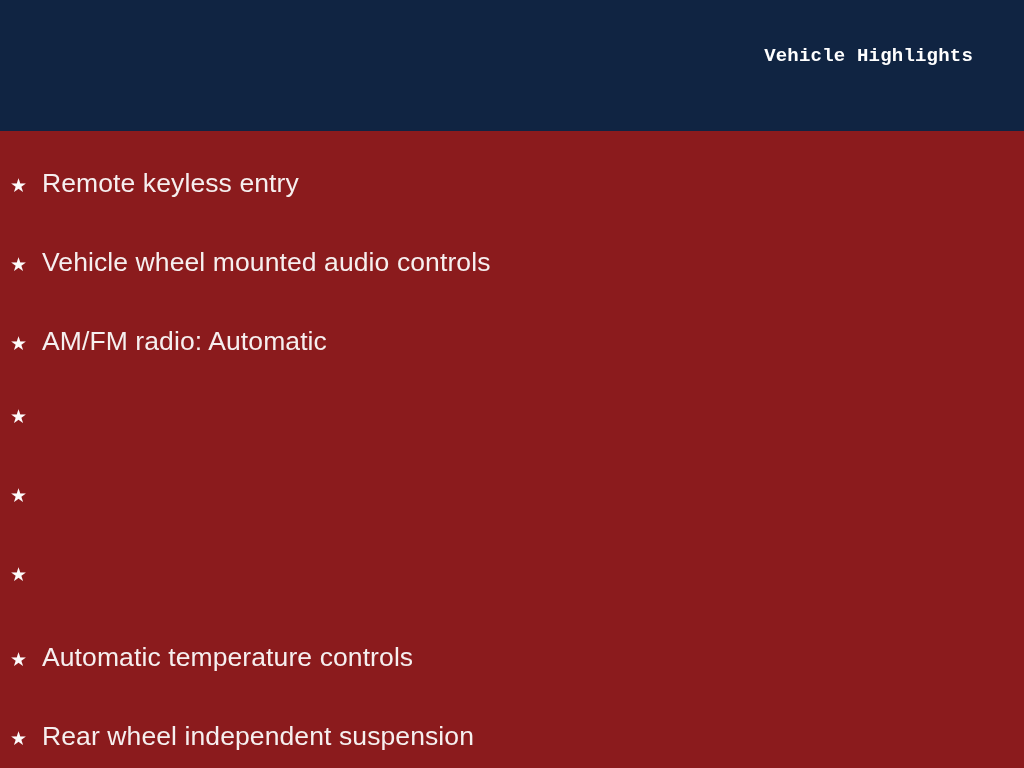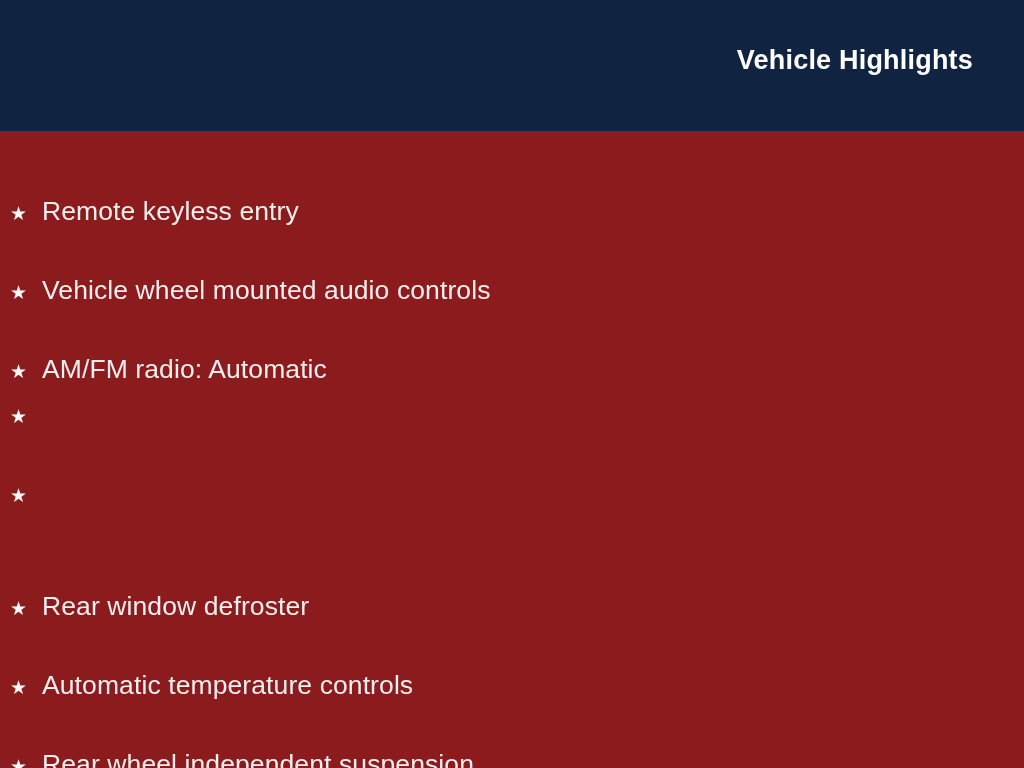--- a/index.html
+++ b/index.html
@@ -23,26 +23,27 @@
     top: 0;
     left: 0;
     width: 1024px;
     height: 131px;
     background: #102442;
   }
   .slide-title {
     position: absolute;
     top: 47px;
     right: 51px;
-    font-size: 27px;
+    font-size: 19px;
     font-weight: bold;
     color: #ffffff;
     letter-spacing: 0.2px;
     line-height: 1;
     white-space: nowrap;
+    font-family: Liberation Mono, monospace;
   }
   .body-area {
     position: absolute;
     top: 131px;
     left: 0;
     width: 1024px;
     height: 637px;
     background: #8b1b1d;
   }
   .bullet-list {
@@ -68,21 +69,20 @@
     color: #fdfbfb;
     line-height: 1;
     flex: 0 0 32px;
   }
   .bullet-text {
     font-size: 26.5px;
     font-weight: 300;
     color: #f6efef;
     line-height: 1;
     letter-spacing: 0.1px;
-    margin-top: 28px;
   }
 </style>
 </head>
 <body>
 
 <div class="slide">
 
   <div class="header-band">
     <div class="slide-title">Vehicle Highlights</div>
   </div>
@@ -102,21 +102,20 @@
           <span class="bullet-text">AM/FM radio: Automatic</span>
         </li>
         <li class="bullet-item" style="top: 276px;">
           <span class="bullet-star">★</span>
         </li>
         <li class="bullet-item" style="top: 355px;">
           <span class="bullet-star">★</span>
         </li>
         <li class="bullet-item" style="top: 434px;">
           <span class="bullet-star">★</span>
-          <span class="bullet-text">Rear window defroster</span>
         </li>
         <li class="bullet-item" style="top: 513px;">
           <span class="bullet-star">★</span>
           <span class="bullet-text">Automatic temperature controls</span>
         </li>
         <li class="bullet-item" style="top: 592px;">
           <span class="bullet-star">★</span>
           <span class="bullet-text">Rear wheel independent suspension</span>
         </li>
       </ul>

